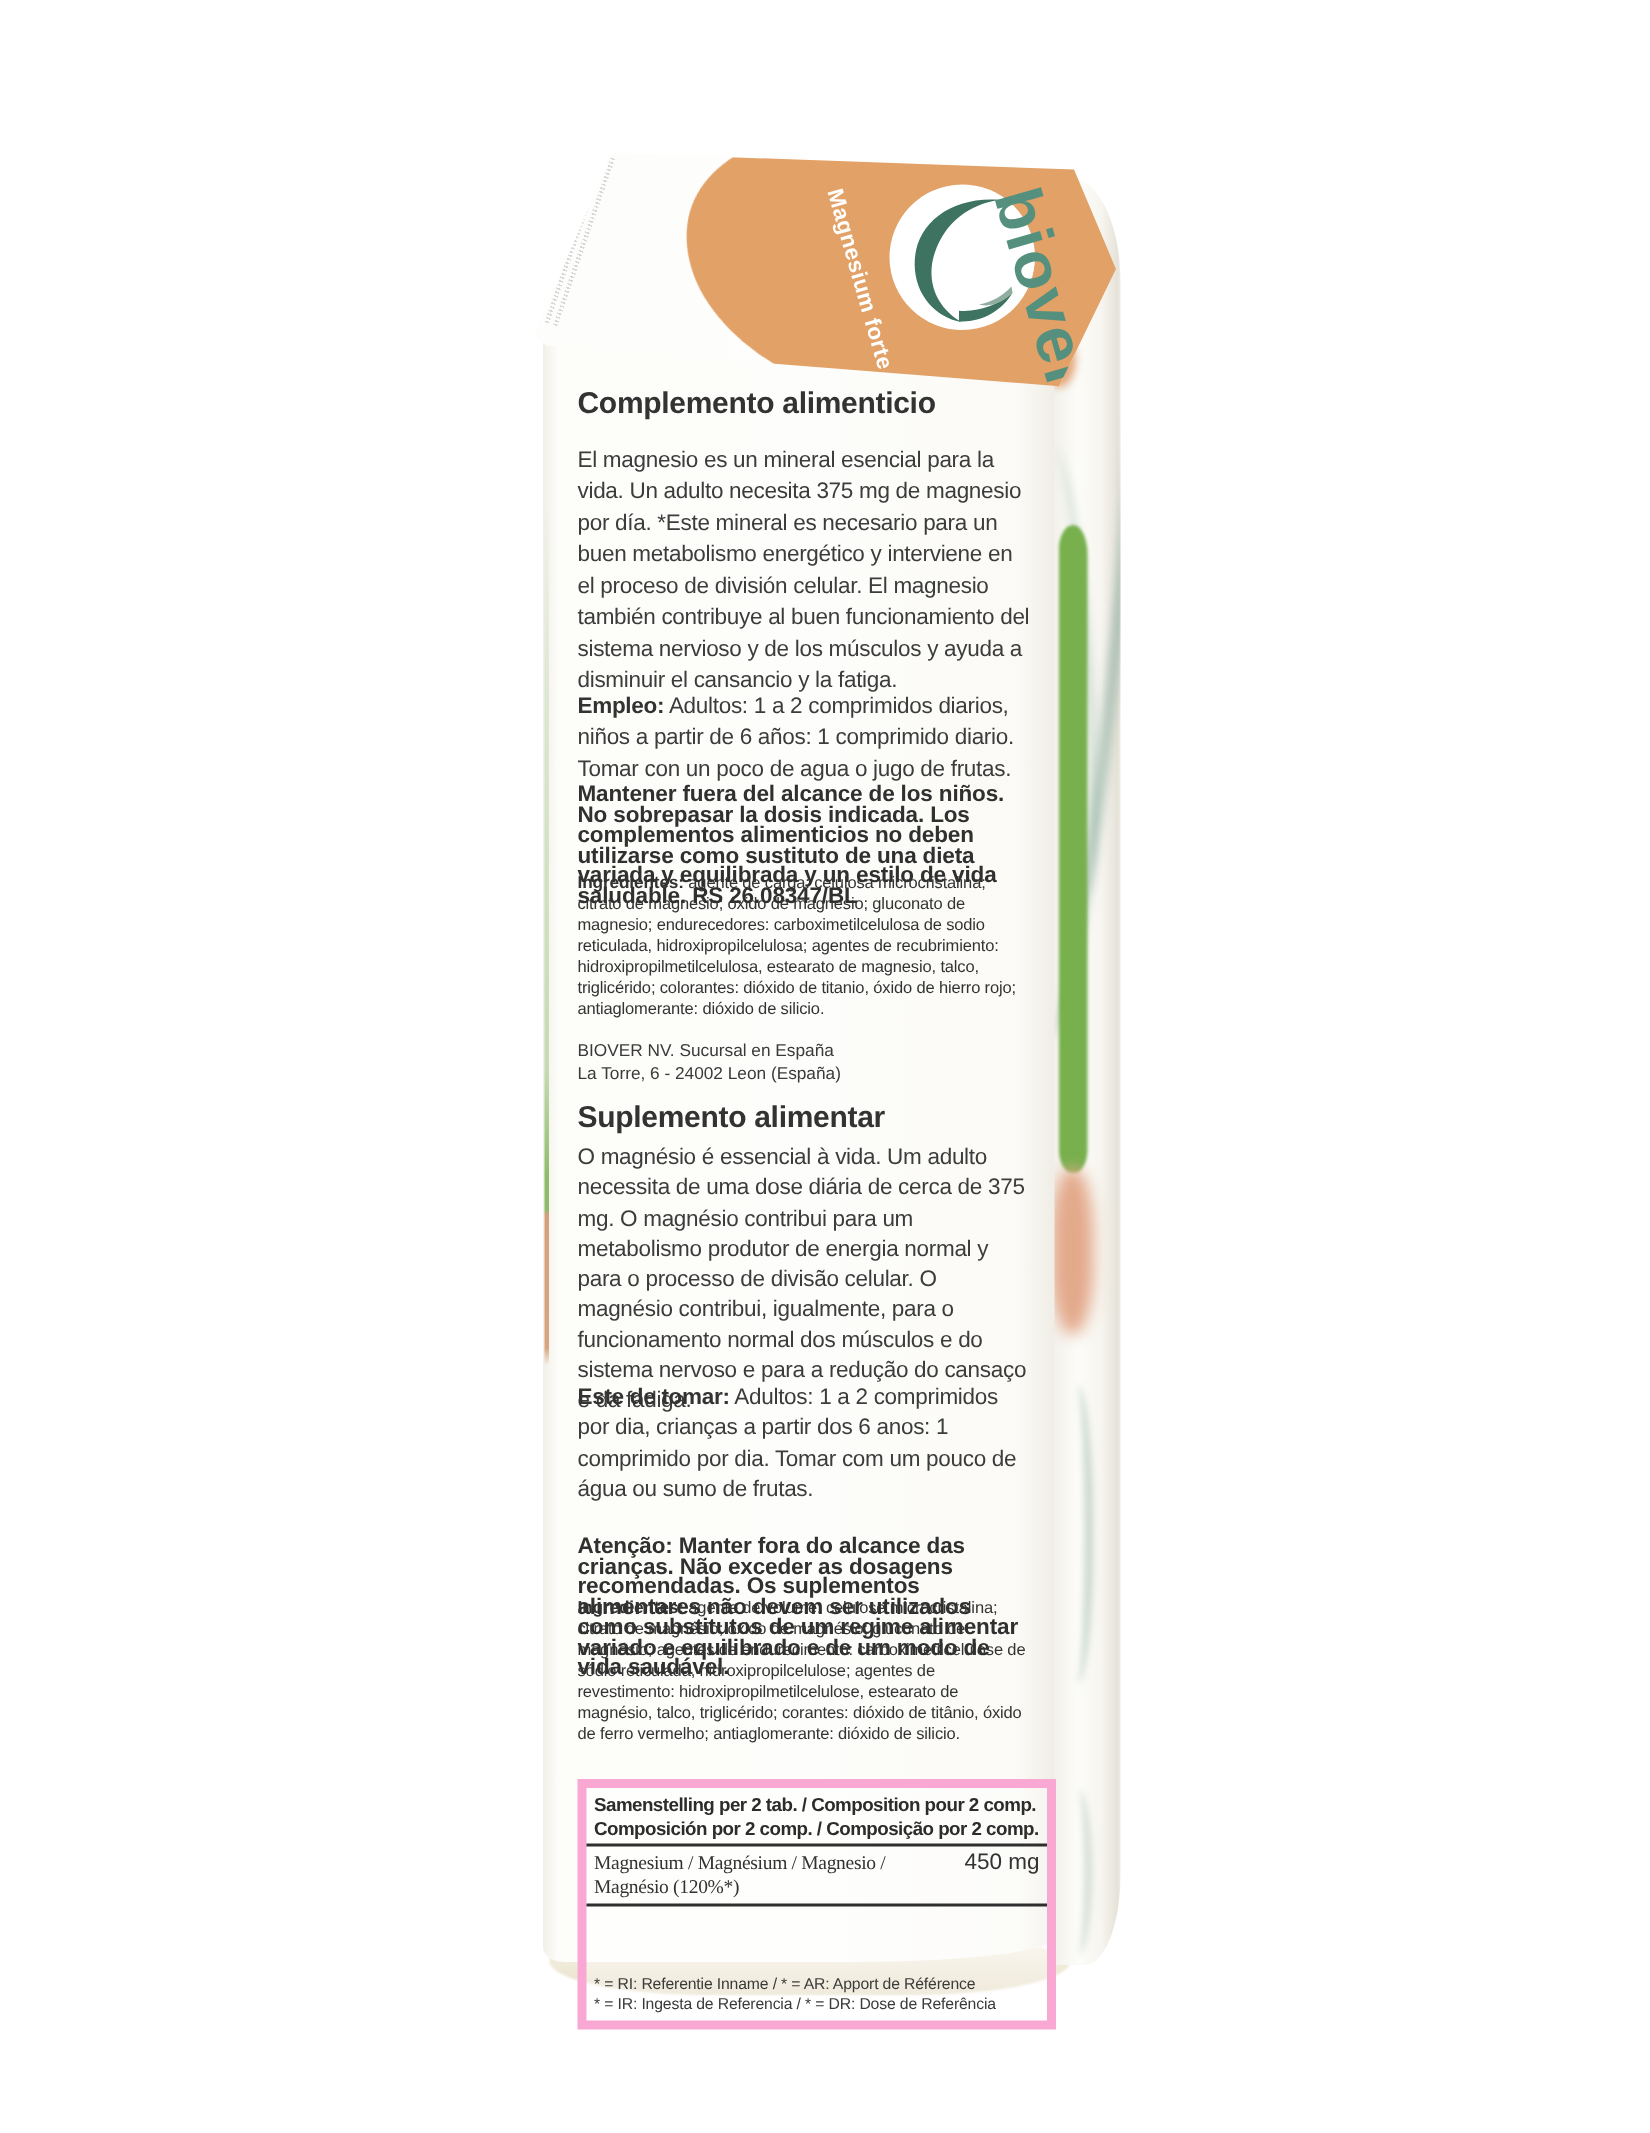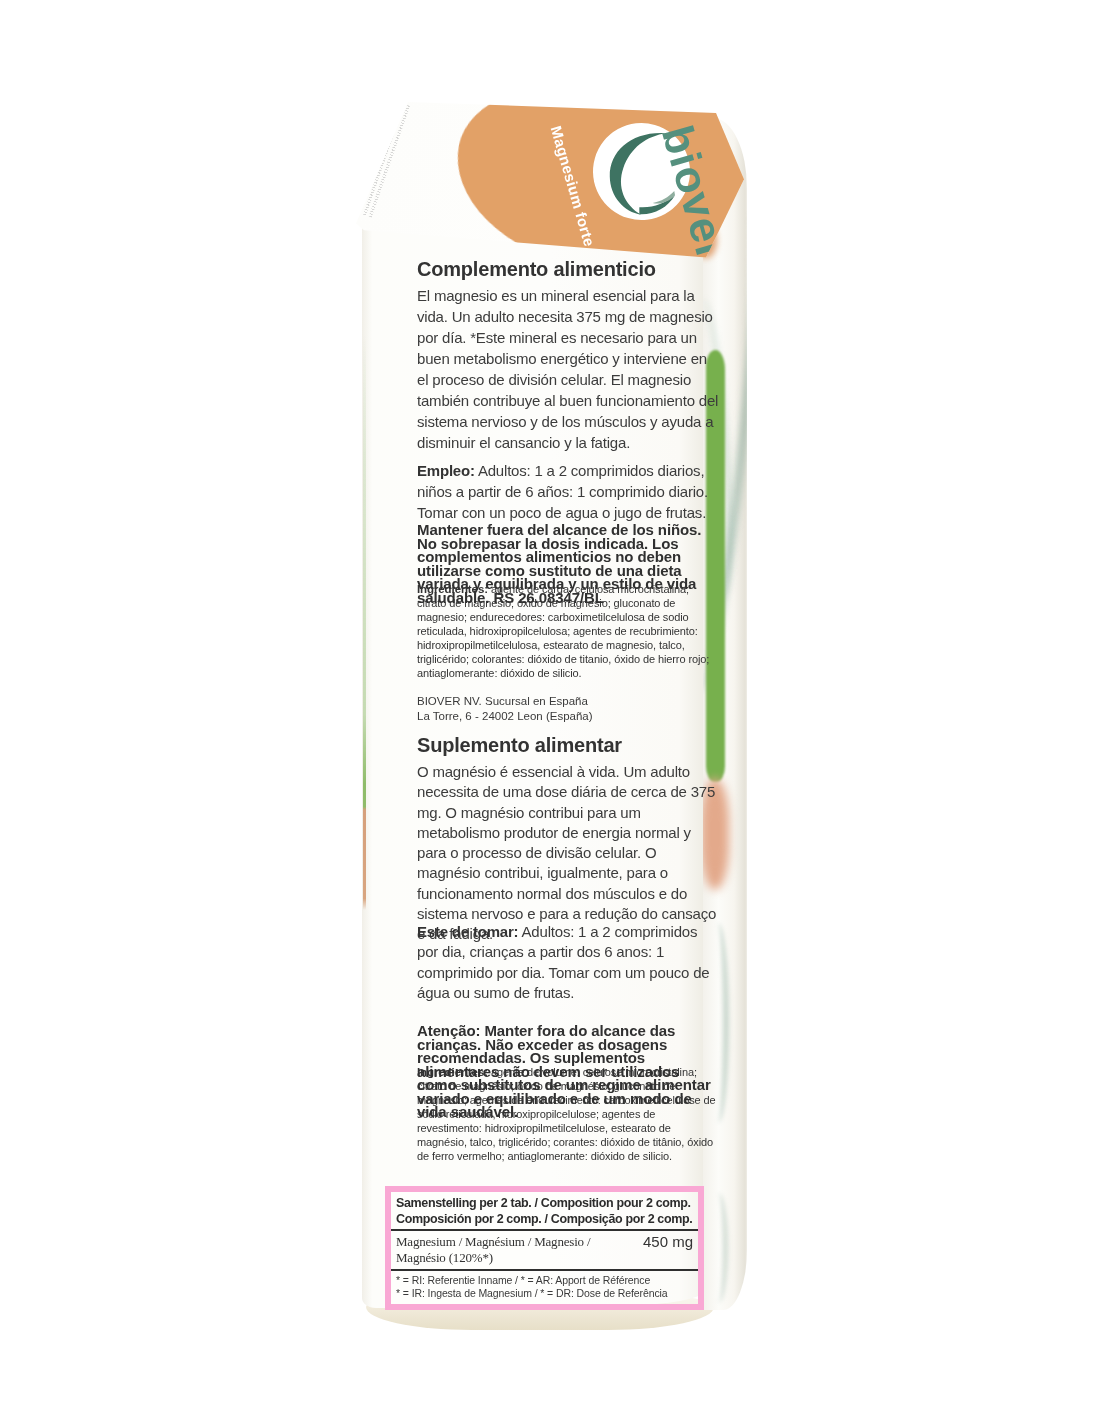--- a/index.html
+++ b/index.html
@@ -57,41 +57,41 @@
     color:#55907e;white-space:nowrap;}
   .flap-magnesium{position:absolute;left:212px;top:28px;transform-origin:0 0;
     transform:rotate(74deg);font-size:15px;font-weight:bold;letter-spacing:.3px;
     color:#ffffff;white-space:nowrap;}
   .flap-fineprint{position:absolute;left:58px;top:10px;width:118px;height:13px;
     transform-origin:0 0;transform:rotate(109deg);opacity:.55;}
   .flap-fineprint div{height:3px;margin-bottom:3px;
     background:repeating-linear-gradient(to right,rgba(130,130,130,.55) 0 1px,transparent 1px 2.6px);}
 
   
-  .sec{position:absolute;left:385px;width:304px;z-index:6;margin-left:32px;}
+  .sec{position:absolute;left:385px;width:304px;z-index:6;}
   .h-big{font-size:20px;font-weight:bold;letter-spacing:-.2px;color:#333;}
   .body-txt{font-size:15px;line-height:21px;letter-spacing:-.2px;color:#3c3c3c;}
   .body-txt-pt{font-size:15px;line-height:20.3px;letter-spacing:-.2px;color:#3c3c3c;}
   .inline-label{font-weight:bold;color:#333;}
   .fine-bold{font-size:15px;line-height:13.5px;font-weight:bold;color:#303030;letter-spacing:-.1px;}
   .fine{font-size:11px;line-height:14px;color:#333;letter-spacing:-.1px;}
   .fine .inline-label{font-size:11.5px;}
   .addr{font-size:11.5px;line-height:15px;color:#3a3a3a;white-space:nowrap;}
 
   
   .comp-table{position:absolute;left:385px;top:1186px;width:319px;z-index:6;
     border:6px solid #f9a8d4;background:rgba(255,255,255,.35);box-sizing:border-box;}
   .ct-header{border-bottom:2px solid #2f2f2f;padding:3px 5px 2px 5px;}
   .ct-header div{font-size:12.5px;font-weight:bold;letter-spacing:-.35px;line-height:16px;
     white-space:nowrap;overflow:hidden;color:#2c2c2c;}
   .ct-row{display:flex;justify-content:space-between;align-items:flex-start;
     border-bottom:2px solid #2f2f2f;padding:3px 5px 3px 5px;}
   .ct-label{font-size:13px;line-height:16px;letter-spacing:-.2px;width:235px;color:#333;font-family:Liberation Serif, serif;}
   .ct-value{font-size:15px;line-height:16px;color:#333;white-space:nowrap;}
-  .ct-foot{padding:3px 5px 4px 5px;}
+  .ct-foot{padding:3px 5px 4px 5px;margin-top:43px;}
   .ct-foot div{font-size:10.5px;line-height:13px;letter-spacing:-.1px;color:#3a3a3a;
     white-space:nowrap;overflow:hidden;}
 </style>
 </head>
 <body>
 
 <div class="stage">
 
   <div class="box-bottom"></div>
 
@@ -120,21 +120,21 @@
     <div class="flap-biover">biover</div>
     <div class="flap-magnesium">Magnesium forte</div>
     <div class="flap-fineprint">
       <div></div>
         <div></div>
     </div>
   </div>
 
   <div class="sec h-big" style="top:258px">Complemento alimenticio</div>
 
-  <div class="sec body-txt" style="top:285px">
+  <div class="sec body-txt" style="top:296px">
     <span>El magnesio es un mineral esencial para la vida. Un adulto necesita 375 mg de magnesio por día. *Este mineral es necesario para un buen metabolismo energético y interviene en el proceso de división celular. El magnesio también contribuye al buen funcionamiento del sistema nervioso y de los músculos y ayuda a disminuir el cansancio y la fatiga.</span>
   </div>
 
   <div class="sec body-txt" style="top:460px">
     <span class="inline-label">Empleo:</span>
     <span>Adultos: 1 a 2 comprimidos diarios, niños a partir de 6 años: 1 comprimido diario. Tomar con un poco de agua o jugo de frutas.</span>
   </div>
 
   <div class="sec fine-bold" style="top:523px">Mantener fuera del alcance de los niños. No sobrepasar la dosis indicada. Los complementos alimenticios no deben utilizarse como sustituto de una dieta variada y equilibrada y un estilo de vida saludable. RS 26.08347/BL</div>
 
@@ -173,17 +173,17 @@
     <div class="ct-header">
       <div>Samenstelling per 2 tab. / Composition pour 2 comp.</div>
       <div>Composición por 2 comp. / Composição por 2 comp.</div>
     </div>
     <div class="ct-row">
       <div class="ct-label">Magnesium / Magnésium / Magnesio / Magnésio (120%*)</div>
       <div class="ct-value">450 mg</div>
     </div>
     <div class="ct-foot">
       <div>* = RI: Referentie Inname / * = AR: Apport de Référence</div>
-      <div>* = IR: Ingesta de Magnesium / * = DR: Dose de Referência</div>
+      <div>* = IR: Ingesta de Referencia / * = DR: Dose de Referência</div>
     </div>
   </div>
 
 </div>
 
 </body></html>

